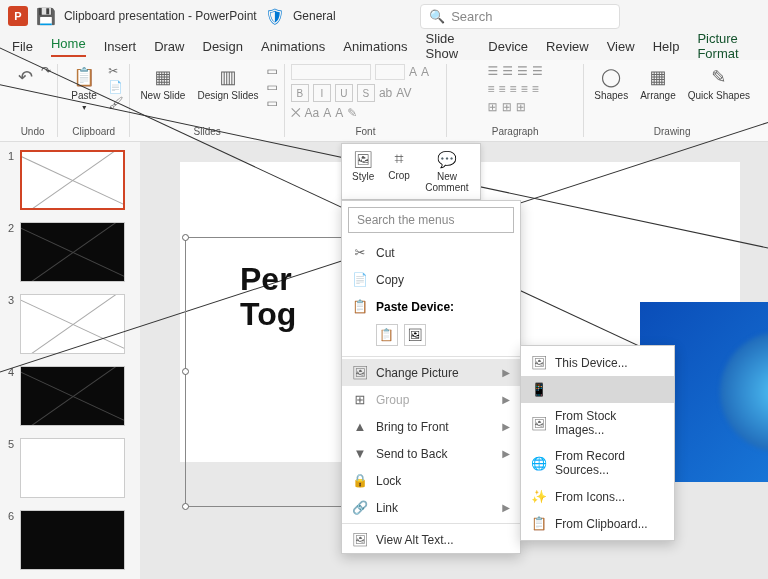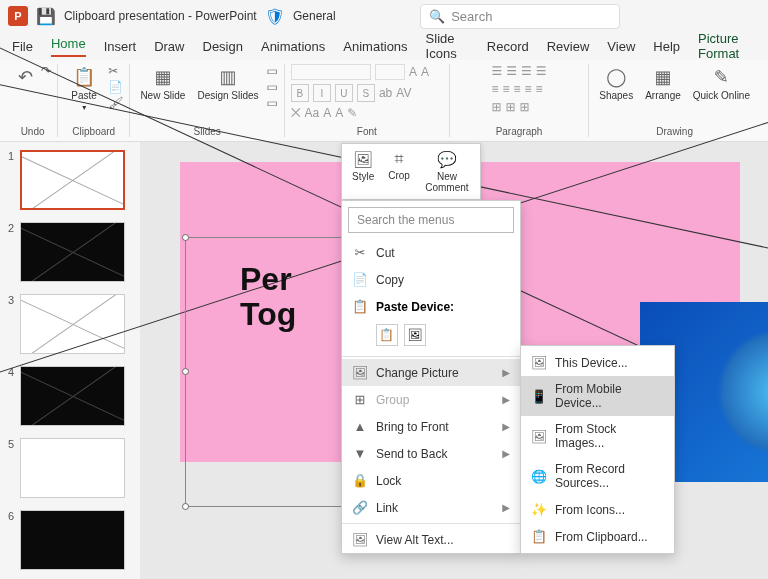--- a/index.html
+++ b/index.html
@@ -33,21 +33,21 @@
 .thumb.sel{border:2px solid #d14424}
 .thumb.dark{background:#0a0a0a}
 .thumb-lines::before,.thumb-lines::after{content:'';position:absolute;width:140%;height:1px;background:#aaa;top:50%;left:-20%}
 .thumb-lines::before{transform:rotate(25deg)}
 .thumb-lines::after{transform:rotate(-35deg)}
 .thumb.dark .thumb-lines::before,.thumb.dark .thumb-lines::after{background:#444}
 .thumb-bars{display:flex;gap:4px;align-items:flex-end;height:30px;padding:15px 10px}
 .thumb-bars span{width:6px;background:#888}
 .scroll-thumb{position:absolute;left:140px;top:155px;width:8px;height:90px;background:#bbb;border-radius:4px}
 .canvas{flex:1;background:#e8e8e8;position:relative;padding:20px 0 0 40px}
-.slide{width:560px;height:300px;background:#f9a8d4;position:relative;overflow:visible}
+.slide{width:560px;height:300px;background:#ffffff;position:relative;overflow:visible}
 .slide-lines{position:absolute;inset:0}
 .slide-lines span{position:absolute;width:200%;height:1px;background:#333;left:-50%}
 .sl1{top:20px;transform:rotate(12deg)}
 .sl2{top:60px;transform:rotate(-18deg)}
 .sl3{top:100px;transform:rotate(25deg)}
 .sel-box{position:absolute;left:5px;top:75px;width:330px;height:270px;border:1px solid #888}
 .sel-h{position:absolute;width:7px;height:7px;background:#fff;border:1px solid #666;border-radius:50%}
 .h-tl{top:-4px;left:-4px}.h-tr{top:-4px;right:-4px}.h-bl{bottom:-4px;left:-4px}.h-br{bottom:-4px;right:-4px}
 .h-l{top:50%;left:-4px;margin-top:-4px}.h-r{top:50%;right:-4px;margin-top:-4px}
 .h-t{left:50%;top:-4px;margin-left:-4px}.h-b{left:50%;bottom:-4px;margin-left:-4px}
@@ -89,22 +89,22 @@
 </div>
 
 <div class="menubar">
   <span class="menu-item">File</span>
   <span class="menu-item active">Home</span>
   <span class="menu-item">Insert</span>
   <span class="menu-item">Draw</span>
   <span class="menu-item">Design</span>
   <span class="menu-item">Animations</span>
   <span class="menu-item">Animations</span>
-  <span class="menu-item">Slide Icons</span>
-  <span class="menu-item">Record</span>
+  <span class="menu-item">Slide Show</span>
+  <span class="menu-item">Device</span>
   <span class="menu-item">Review</span>
   <span class="menu-item">View</span>
   <span class="menu-item">Help</span>
   <span class="menu-item pf">Picture Format</span>
 </div>
 
 <div class="ribbon">
   <div class="rib-group">
     <div class="rib-top">
       <div class="rib-btn">
@@ -203,21 +203,21 @@
       <div class="rib-btn rib-btn-lg">
           <span class="rib-ico">◯</span>
           <span>Shapes</span>
         </div>
       <div class="rib-btn rib-btn-lg">
           <span class="rib-ico">▦</span>
           <span>Arrange</span>
         </div>
       <div class="rib-btn rib-btn-lg">
           <span class="rib-ico">✎</span>
-          <span>Quick Online</span>
+          <span>Quick Shapes</span>
         </div>
     </div>
     <div class="rib-label">Drawing</div>
   </div>
 </div>
 
 <div class="workspace">
   <div class="thumbs">
     <div class="thumb-row">
         <span class="thumb-n">1</span>
@@ -361,21 +361,20 @@
         </div>
     </div>
 
     <div class="submenu">
       <div class="sub-item">
           <span class="ctx-ico">🖼</span>
           <span>This Device...</span>
         </div>
       <div class="sub-item hl">
           <span class="ctx-ico">📱</span>
-          <span>From Mobile Device...</span>
         </div>
       <div class="sub-item">
           <span class="ctx-ico">🖼</span>
           <span>From Stock Images...</span>
         </div>
       <div class="sub-item">
           <span class="ctx-ico">🌐</span>
           <span>From Record Sources...</span>
         </div>
       <div class="sub-item">

